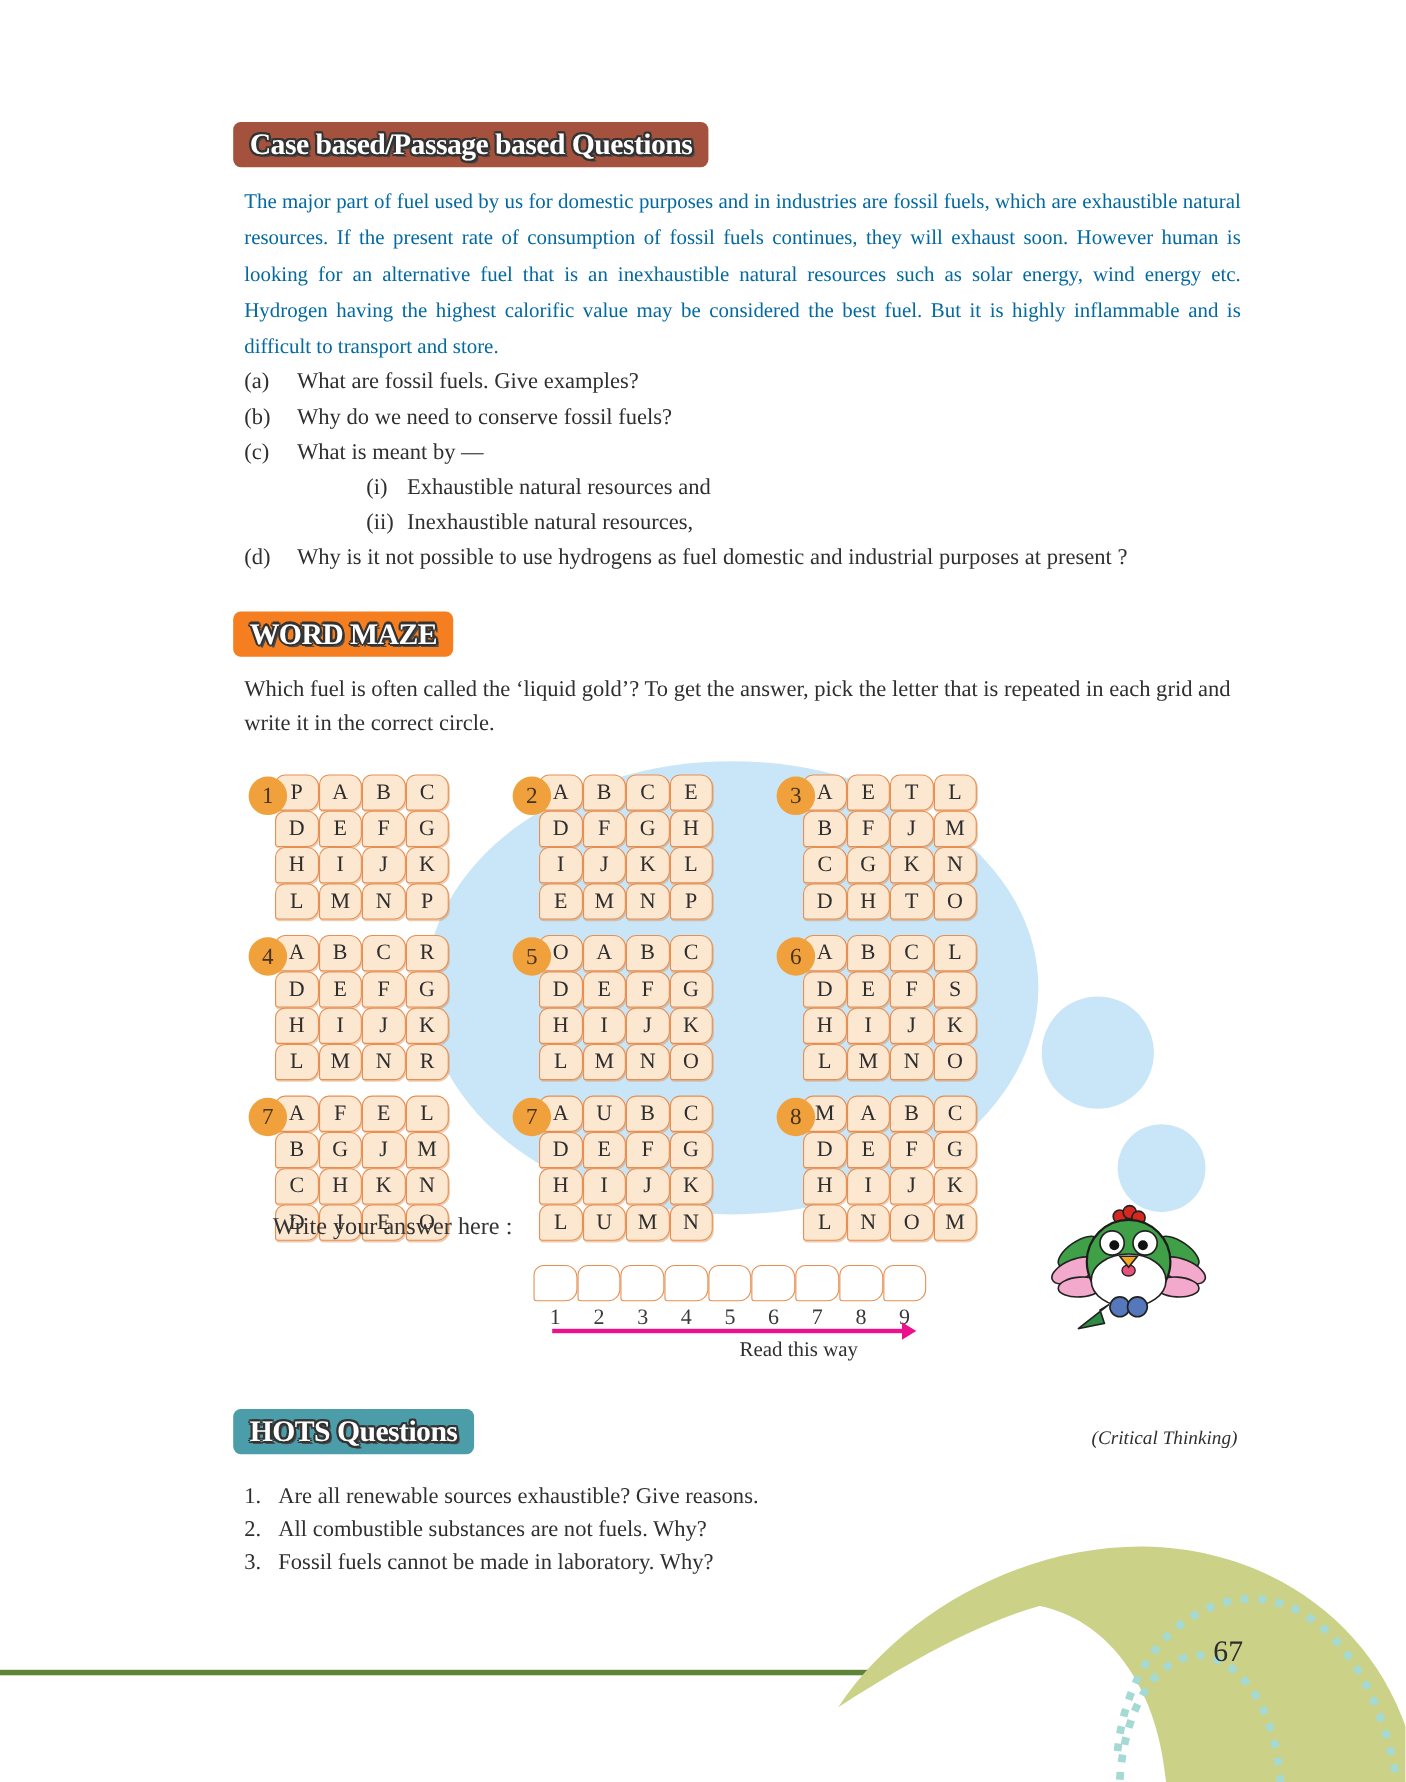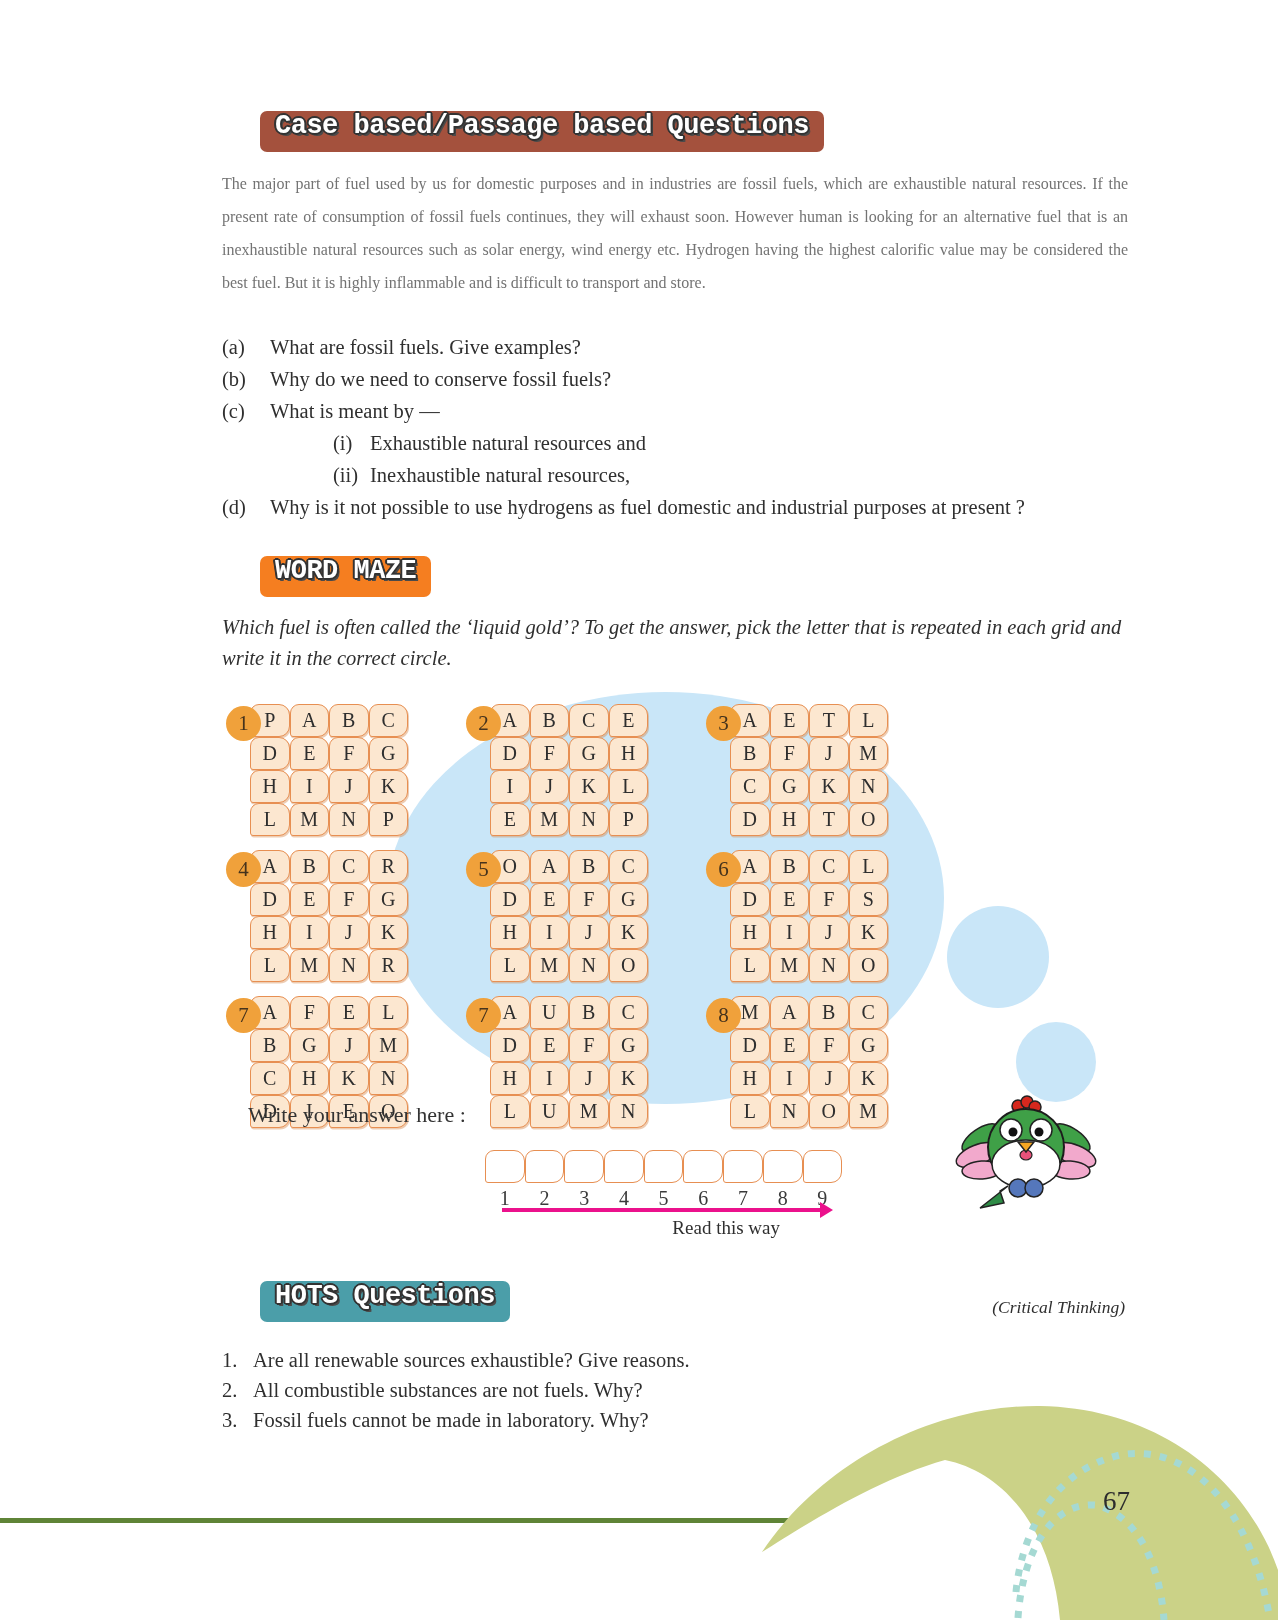--- a/index.html
+++ b/index.html
@@ -6,40 +6,40 @@
   .page{position:relative;width:1278px;height:1620px;background:#ffffff;overflow:hidden;
         font-family:"Liberation Serif",serif;}
 
   
   .decor{position:absolute;background:var(--decor-blue);border-radius:50%;z-index:0;}
   #blob-big{left:387px;top:692px;width:557px;height:412px;}
   #blob-mid{left:947px;top:906px;width:102px;height:102px;}
   #blob-small{left:1016px;top:1022px;width:80px;height:80px;}
 
   
-  .hdr{position:absolute;height:41px;display:flex;padding:0 15px;
-       border-radius:7px;font-family:Liberation Mono, monospace;font-weight:bold;color:#fff;z-index:1;margin-left:48px;}
+  .hdr{position:absolute;height:41px;display:flex;align-items:center;padding:0 15px;
+       border-radius:7px;font-family:Liberation Serif, serif;font-weight:bold;color:#fff;z-index:1;}
   .hdr span{font-size:27px;letter-spacing:-0.5px;white-space:nowrap;
        text-shadow:2px 0 #333,-2px 0 #333,0 2px #333,0 -2px #333,
                    1.4px 1.4px #333,-1.4px -1.4px #333,1.4px -1.4px #333,-1.4px 1.4px #333,2.5px 3px #4a4a4a;}
   #case-header{left:212px;top:111px;background:var(--case-header-bg);}
   #maze-header{left:212px;top:556px;background:var(--word-maze-bg);}
   #hots-header{left:212px;top:1281px;background:var(--hots-bg);}
 
-  .para{position:absolute;left:222px;top:167px;width:906px;font-size:16px;line-height:33px;
-        text-align:justify;color:#737373;z-index:1;}
+  .para{position:absolute;left:222px;top:167px;width:906px;font-size:19px;line-height:33px;
+        text-align:justify;color:#0369a1;z-index:1;}
 
   #case-questions{position:absolute;left:222px;top:336px;width:912px;z-index:1;}
   .q-row{display:flex;height:32px;align-items:baseline;font-size:20.5px;color:#2f2f2f;}
   .q-lab{width:48px;flex:none;}
   .q-row.sub{padding-left:111px;}
   .q-row.sub .q-lab{width:37px;}
 
   #maze-intro{position:absolute;left:222px;top:612px;width:908px;font-size:20.5px;line-height:31px;
-        color:#2f2f2f;z-index:1;font-style:italic;}
+        color:#2f2f2f;z-index:1;}
 
   #maze-grids{position:absolute;left:226px;top:704px;width:720px;display:grid;
         grid-template-columns:240px 240px 240px;grid-auto-rows:146px;z-index:1;}
   .grid-cell{position:relative;padding-left:24px;}
   .badge{position:absolute;left:0;top:2px;width:35px;height:35px;border-radius:50%;
         background:var(--badge-bg);display:flex;align-items:center;justify-content:center;
         font-size:21px;color:#46331c;z-index:2;}
   .tiles{position:relative;display:grid;grid-template-columns:repeat(4,39.5px);grid-auto-rows:33px;z-index:1;}
   .tile{box-sizing:border-box;border:1.6px solid var(--tile-border);background:var(--tile-bg);
         border-radius:9px 11px 11px 3px;display:flex;align-items:center;justify-content:center;

